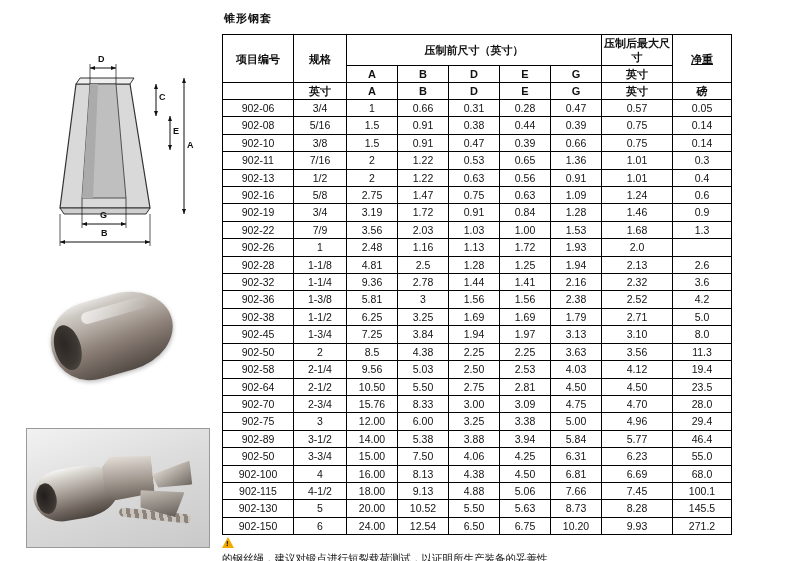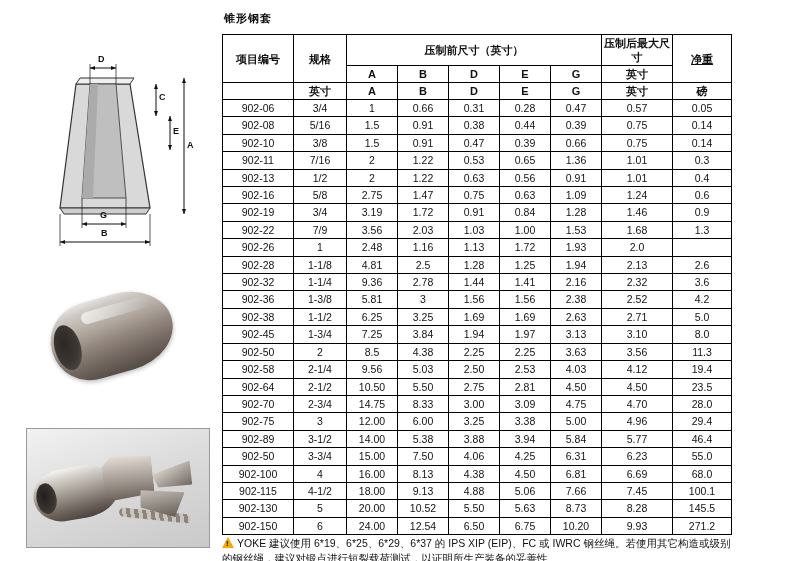--- a/index.html
+++ b/index.html
@@ -364,21 +364,21 @@
           <td>2.52</td>
           <td>4.2</td>
         </tr>
         <tr>
           <td class="item">902-38</td>
           <td>1-1/2</td>
           <td>6.25</td>
           <td>3.25</td>
           <td>1.69</td>
           <td>1.69</td>
-          <td>2.63</td>
+          <td>1.79</td>
           <td>2.71</td>
           <td>5.0</td>
         </tr>
         <tr>
           <td class="item">902-45</td>
           <td>1-3/4</td>
           <td>7.25</td>
           <td>3.84</td>
           <td>1.94</td>
           <td>1.97</td>
@@ -415,21 +415,21 @@
           <td>5.50</td>
           <td>2.75</td>
           <td>2.81</td>
           <td>4.50</td>
           <td>4.50</td>
           <td>23.5</td>
         </tr>
         <tr>
           <td class="item">902-70</td>
           <td>2-3/4</td>
-          <td>14.75</td>
+          <td>15.76</td>
           <td>8.33</td>
           <td>3.00</td>
           <td>3.09</td>
           <td>4.75</td>
           <td>4.70</td>
           <td>28.0</td>
         </tr>
         <tr>
           <td class="item">902-75</td>
           <td>3</td>
@@ -504,17 +504,17 @@
           <td>6.50</td>
           <td>6.75</td>
           <td>10.20</td>
           <td>9.93</td>
           <td>271.2</td>
         </tr>
       </tbody>
   </table>
 
   <div class="note">
-    <span class="warn"></span><span>YOKE 建议使用 6*19、6*25、6*29、6*37 的 IPS XIP (EIP)、FC 或 IWRC 钢丝绳。若使用其它构造或级别</span><br>
+    <span class="warn"></span><br>
     <span>的钢丝绳，建议对锻点进行短裂载荷测试，以证明所生产装备的妥善性。</span>
   </div>
 
 </div>
 
 </body></html>

